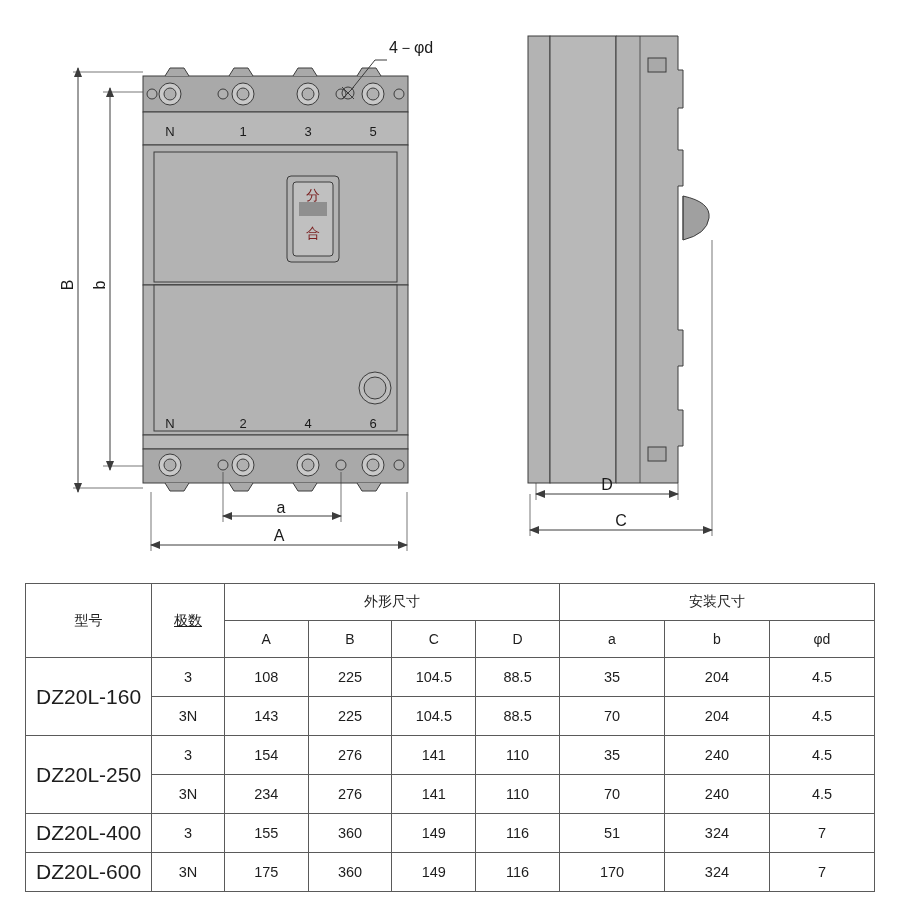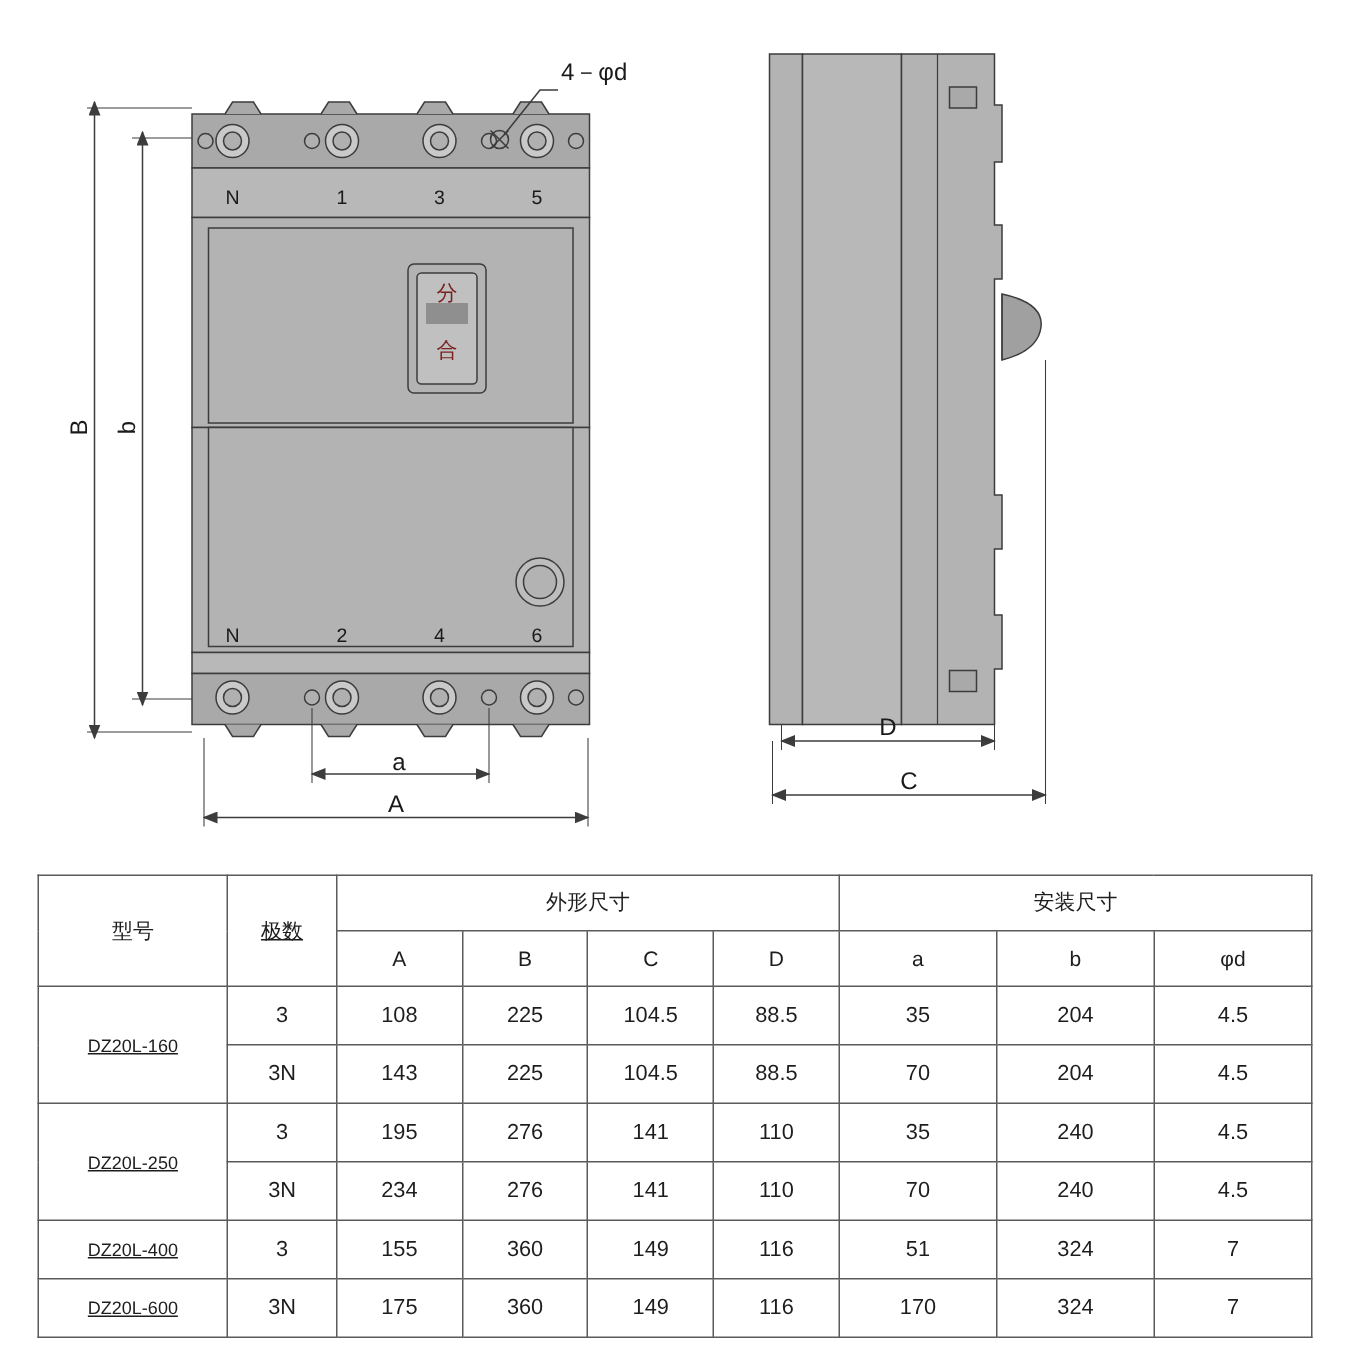--- a/index.html
+++ b/index.html
@@ -10,21 +10,21 @@
   body {
     width: 900px;
     height: 897px;
     position: relative;
     font-family: "Liberation Sans", sans-serif;
     color: #1a1a1a;
     overflow: hidden;
   }
   .drawing {
     position: absolute;
-    left: 0;
+    left: 15px;
     top: 0;
     width: 732px;
     height: 570px;
     text-decoration: underline;
   }
   .drawing svg { display: block; }
 
   
   .spec-table-wrap {
     position: absolute;
@@ -47,22 +47,21 @@
     font-weight: normal;
     height: 36px;
   }
   table.spec th {
     font-size: 14px;
   }
   .th-model { font-family: Liberation Mono, monospace; font-size: 15.5px; }
   .th-poles { font-family: "DejaVu Sans", sans-serif; font-size: 15.5px; text-decoration: underline; }
   .th-group { font-family: "DejaVu Sans", sans-serif; font-size: 15.5px; }
   td.model-cell {
-    font-size: 12px;
-    text-decoration: underline;
+    font-size: 21px;
   }
   .r-head-1 th { height: 42px; }
   .r-head-2 th { height: 38px; }
   table.spec tbody td { height: 38px; }
 </style>
 </head>
 <body>
 
 <div class="drawing">
 <svg width="900" height="570" viewBox="0 0 900 570" xmlns="http://www.w3.org/2000/svg">
@@ -270,21 +269,21 @@
         <td>104.5</td>
         <td>88.5</td>
         <td>70</td>
         <td>204</td>
         <td>4.5</td>
       </tr>
 
       <tr>
         <td rowspan="2" class="model-cell">DZ20L-250</td>
         <td>3</td>
-        <td>195</td>
+        <td>154</td>
         <td>276</td>
         <td>141</td>
         <td>110</td>
         <td>35</td>
         <td>240</td>
         <td>4.5</td>
       </tr>
 
       <tr>
         <td>3N</td>

